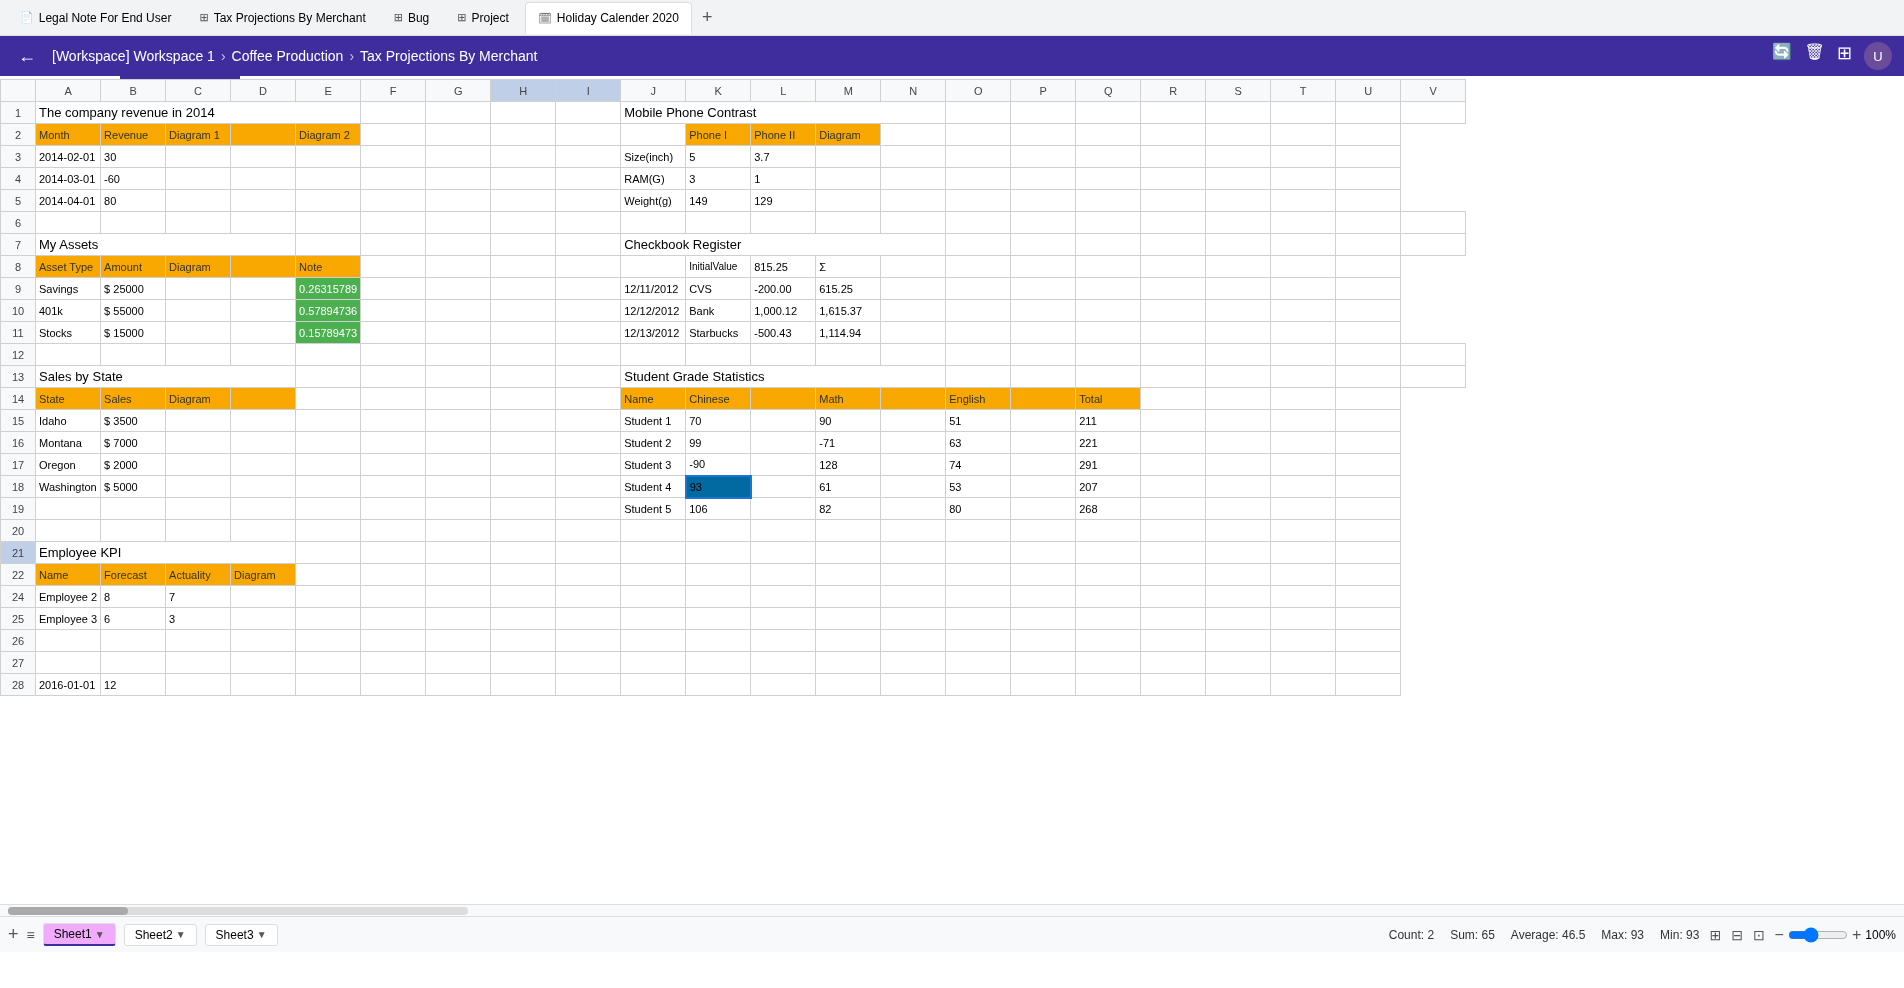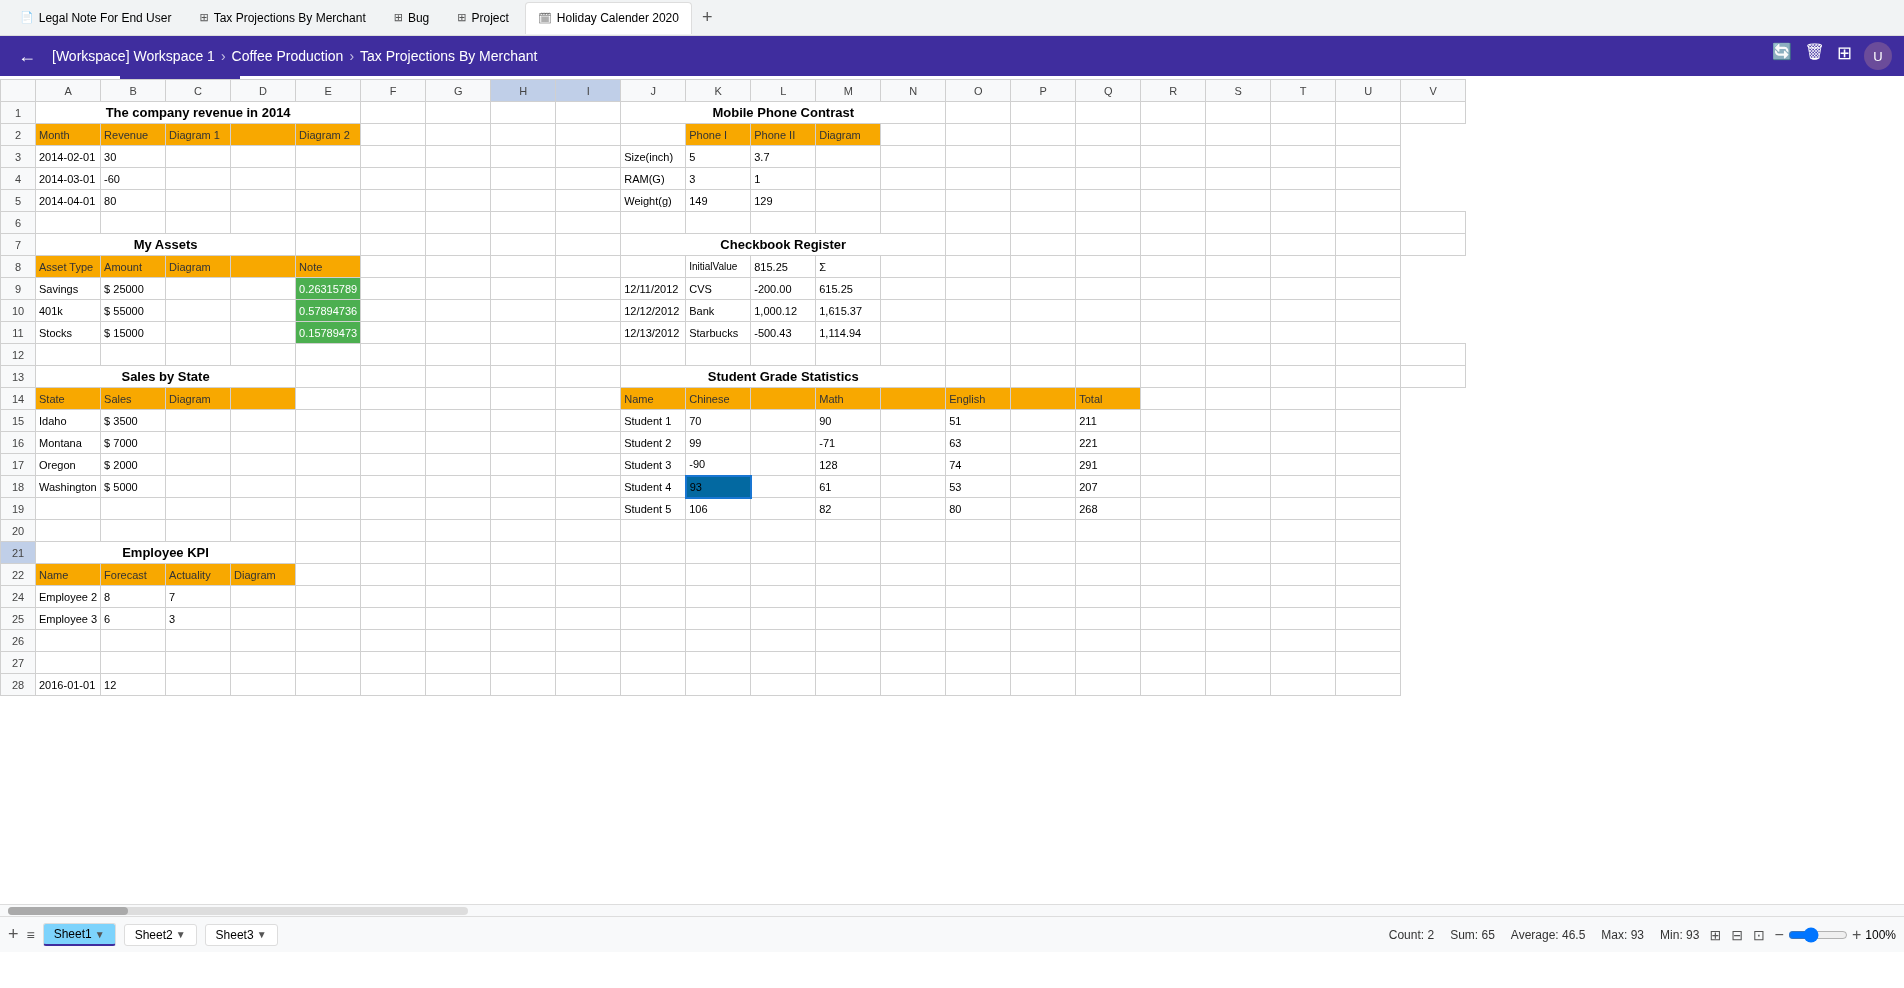--- a/index.html
+++ b/index.html
@@ -128,21 +128,21 @@
       text-align: center;
       color: #444;
       min-width: 35px;
       width: 35px;
     }
     .col-h { background: #c0cfe8; }
     .col-i { background: #c0cfe8; }
 
     
     .header-row { background: #f8a800; color: #333; font-weight: 500; text-align: left; }
-    .title-cell { font-size: 13px; font-weight: bold; text-align: center; }
+    .title-cell { font-size: 13px; font-weight: normal; text-align: left; }
     .green-bg { background: #4caf50; color: white; }
     .selected-cell { background: #0369a1; border: 2px solid #1976d2; }
 
     
     .bottom-bar {
       display: flex;
       align-items: center;
       background: #f8f9fa;
       border-top: 1px solid #ddd;
       height: 36px;
@@ -153,21 +153,21 @@
       display: flex;
       align-items: center;
       gap: 3px;
       padding: 3px 10px;
       border: 1px solid #ddd;
       border-radius: 3px;
       cursor: pointer;
       font-size: 12px;
       background: white;
     }
-    .sheet-tab.active { background: #7dd3fc; border-bottom: 2px solid #3f2d9e; }
+    .sheet-tab.active { background: #f0abfc; border-bottom: 2px solid #3f2d9e; }
     .add-sheet { font-size: 18px; cursor: pointer; color: #555; }
     .sheet-menu { font-size: 14px; cursor: pointer; color: #555; }
     .status-bar {
       margin-left: auto;
       display: flex;
       gap: 16px;
       font-size: 12px;
       color: #333;
     }
     .view-btns { display: flex; gap: 6px; align-items: center; }

